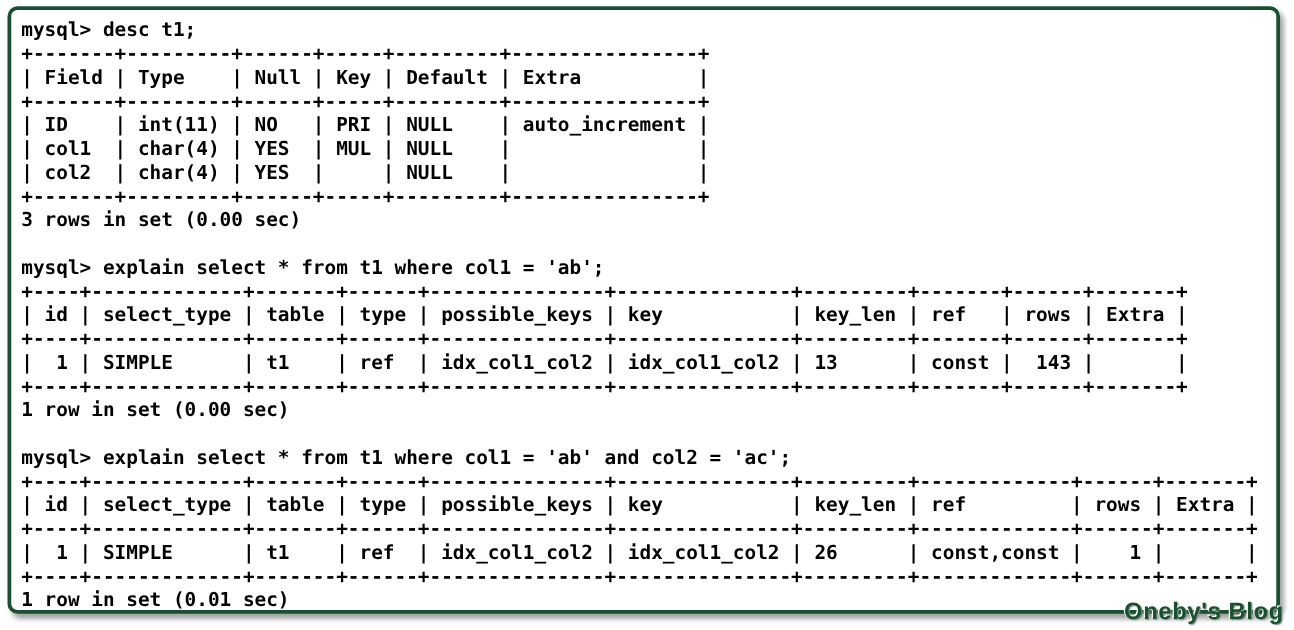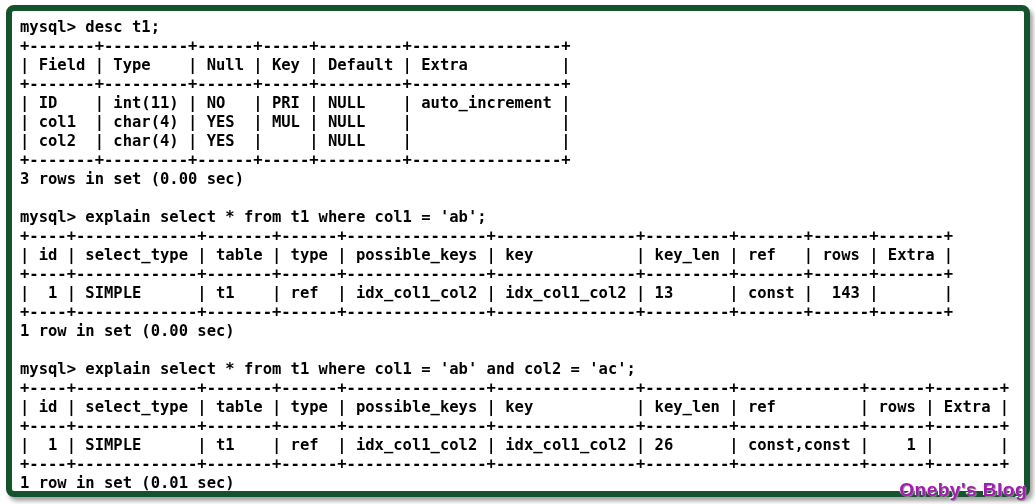--- a/index.html
+++ b/index.html
@@ -17,21 +17,21 @@
     height: 504px;
     background: #ffffff;
   }
   .frame {
     position: absolute;
     left: 6px;
     top: 5px;
     width: 1012px;
     height: 480px;
     background: #ffffff;
-    border: 6px solid #14532d;
+    border: 3px solid #14532d;
     border-radius: 8px;
     box-shadow: 3px 4px 4px rgba(90, 90, 90, 0.55);
     overflow: hidden;
   }
   .term {
     margin: 0;
     padding: 7px 0 0 8px;
     font-family: "DejaVu Sans Mono", monospace;
     font-size: 15.5px;
     font-weight: bold;
@@ -39,21 +39,21 @@
     color: #000000;
     white-space: pre;
   }
   .watermark {
     position: absolute;
     right: 8px;
     bottom: 3px;
     font-family: "Liberation Sans", sans-serif;
     font-size: 19px;
     font-weight: bold;
-    color: #a21caf;
+    color: #14532d;
     text-shadow: -1px -1px 0 #ffffff, 1px 1px 1px #8a8a8a;
     letter-spacing: 0.5px;
   }
 </style>
 </head>
 <body>
 
 <div class="stage">
   <div class="frame">
     <pre class="term">mysql&gt; desc t1;

